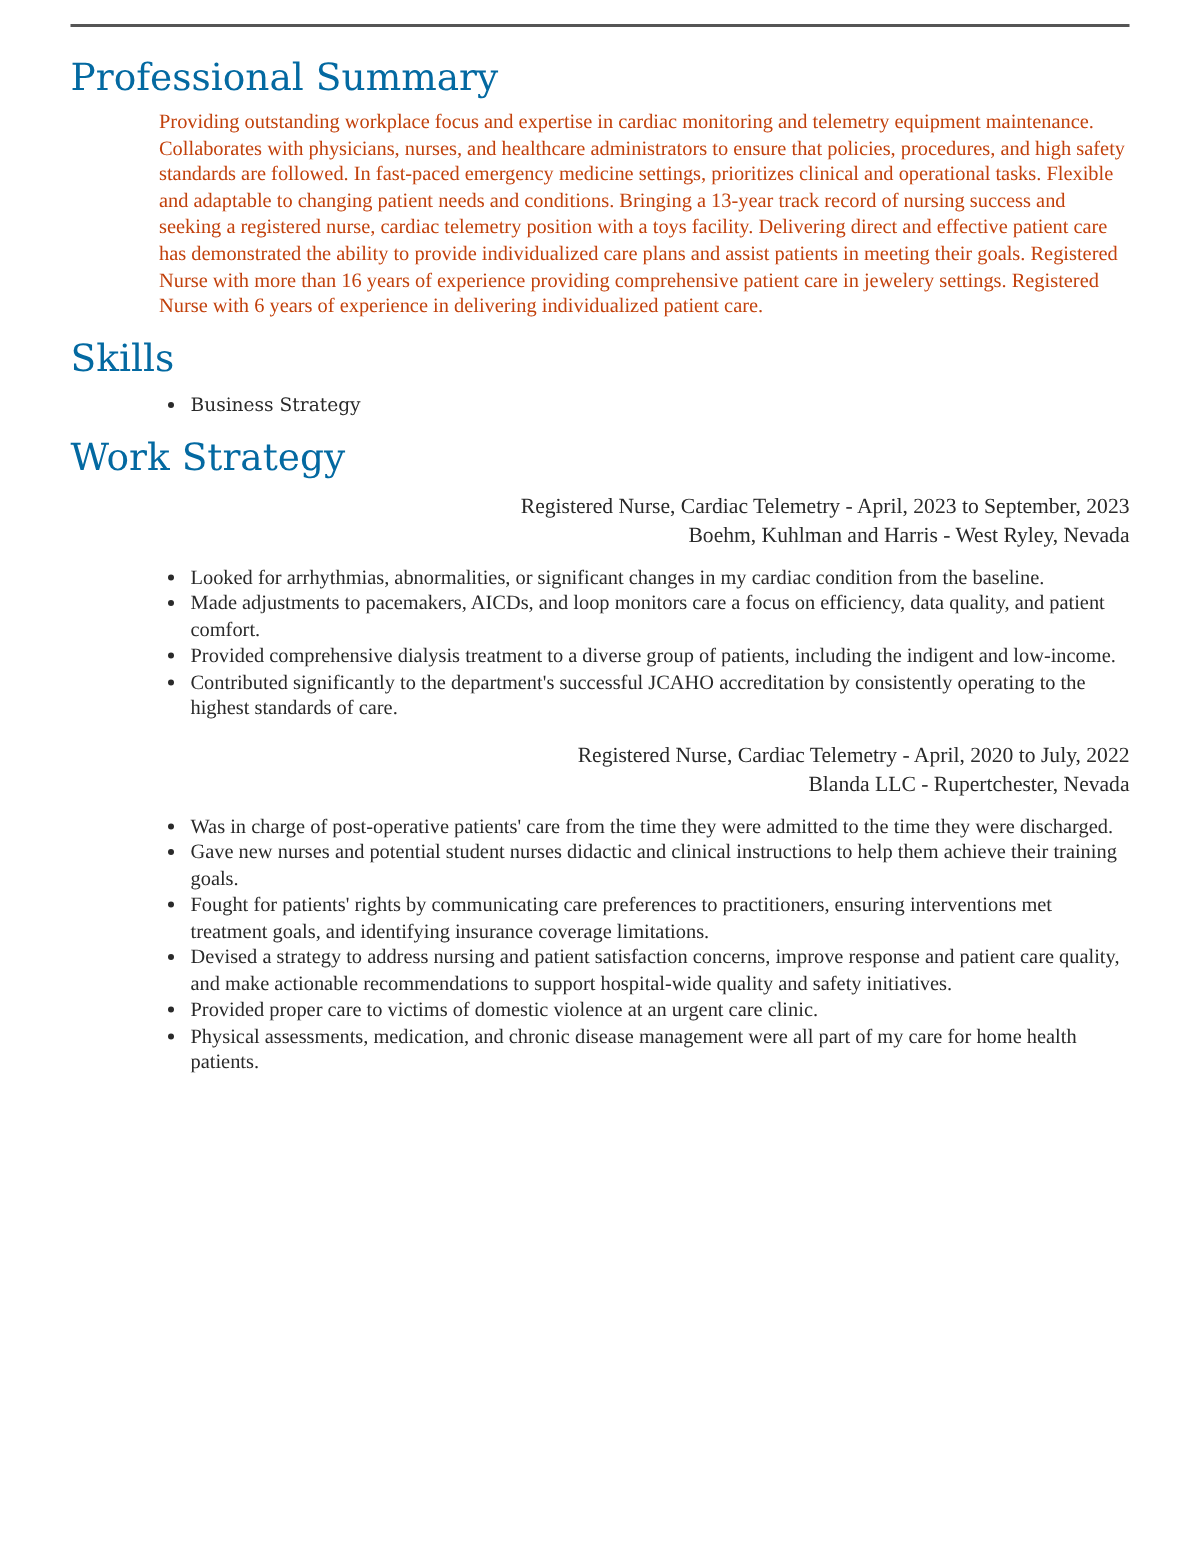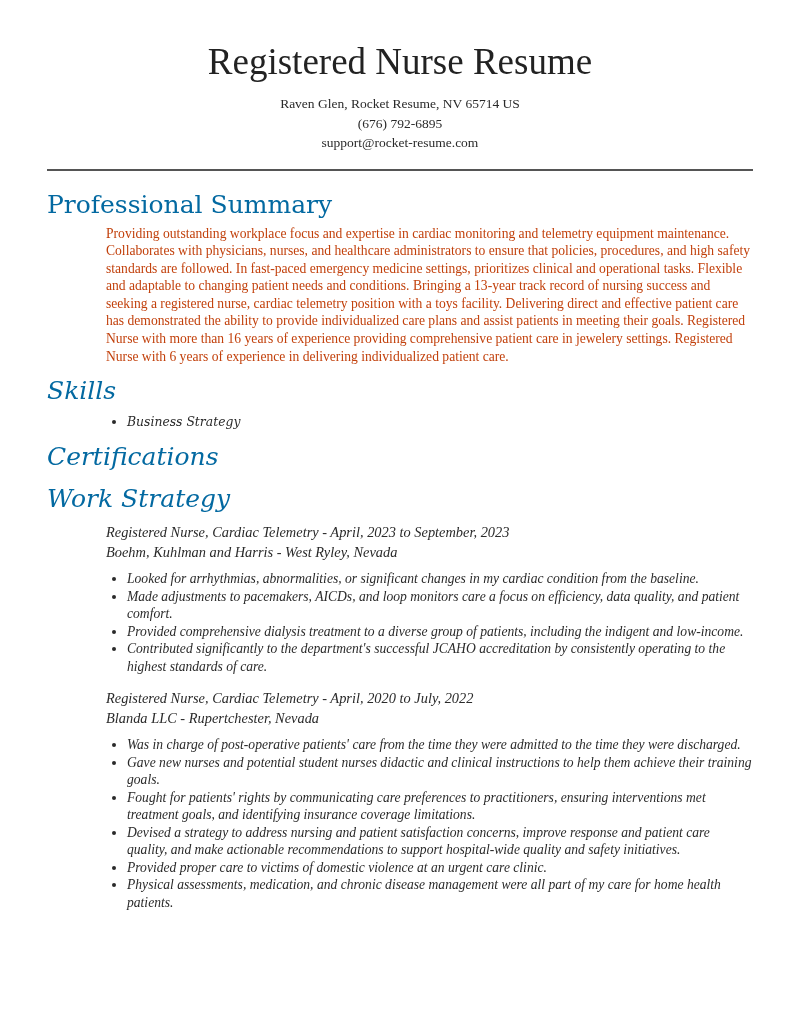--- a/index.html
+++ b/index.html
@@ -19,57 +19,48 @@
   hr.sep { border: 0; border-top: 2px solid #555; margin: 16px 0 0 0; }
   h2 {
     font-family: "DejaVu Serif", serif; font-weight: normal;
     font-size: 25px; line-height: 32px; margin: 0; color: #0369a1;
   }
   .sec-summary { margin-top: 18px; }
   .summary {
     margin: 4px 0 0 59px; font-size: 13.6px; line-height: 17.6px; color: #c2410c;
     font-family: "Liberation Serif", serif;
   }
-  .sec { margin-top: 10px; font-style: italic; }
+  .sec { margin-top: 10px; }
   ul { margin: 6px 0 0 59px; padding-left: 21px; font-size: 13.3px; line-height: 17.8px; }
   ul.small { font-family: "DejaVu Serif", serif; font-size: 12.4px; }
   ul.work { font-family: "Liberation Serif", serif; font-size: 13.6px; line-height: 17.5px; margin-top: 8px; }
   li { margin: 0; }
-  .job { margin: 8px 0 0 59px; font-family: "Liberation Serif", serif; font-size: 14.4px; line-height: 19.5px; }
+  .job { margin: 8px 0 0 59px; font-family: "Liberation Serif", serif; font-size: 14.4px; line-height: 19.5px; text-align: right; }
   .job-block + .job-block { margin-top: 14px; }
   .job-block ul { margin-left: 59px; }
 </style>
 </head>
 <body>
 
 <div class="page">
-  <div class="header">
-    <h1 class="title">Registered Nurse Resume</h1>
-    <div class="contact">
-      <div>Raven Glen, Rocket Resume, NV 65714 US</div>
-      <div>(676) 792-6895</div>
-      <div>support@rocket-resume.com</div>
-    </div>
-  </div>
   <hr class="sep">
 
   <section class="sec-summary">
     <h2>Professional Summary</h2>
     <p class="summary">Providing outstanding workplace focus and expertise in cardiac monitoring and telemetry equipment maintenance. Collaborates with physicians, nurses, and healthcare administrators to ensure that policies, procedures, and high safety standards are followed. In fast-paced emergency medicine settings, prioritizes clinical and operational tasks. Flexible and adaptable to changing patient needs and conditions. Bringing a 13-year track record of nursing success and seeking a registered nurse, cardiac telemetry position with a toys facility. Delivering direct and effective patient care has demonstrated the ability to provide individualized care plans and assist patients in meeting their goals. Registered Nurse with more than 16 years of experience providing comprehensive patient care in jewelery settings. Registered Nurse with 6 years of experience in delivering individualized patient care.</p>
   </section>
 
   <section class="sec">
     <h2>Skills</h2>
     <ul class="small">
       <li>Business Strategy</li>
     </ul>
   </section>
 
   <section class="sec">
-    <h2>Certifications</h2>
   </section>
 
   <section class="sec">
     <h2>Work Strategy</h2>
 
     <div class="job-block">
       <div class="job">
         <div>Registered Nurse, Cardiac Telemetry - April, 2023 to September, 2023</div>
         <div>Boehm, Kuhlman and Harris - West Ryley, Nevada</div>
       </div>

